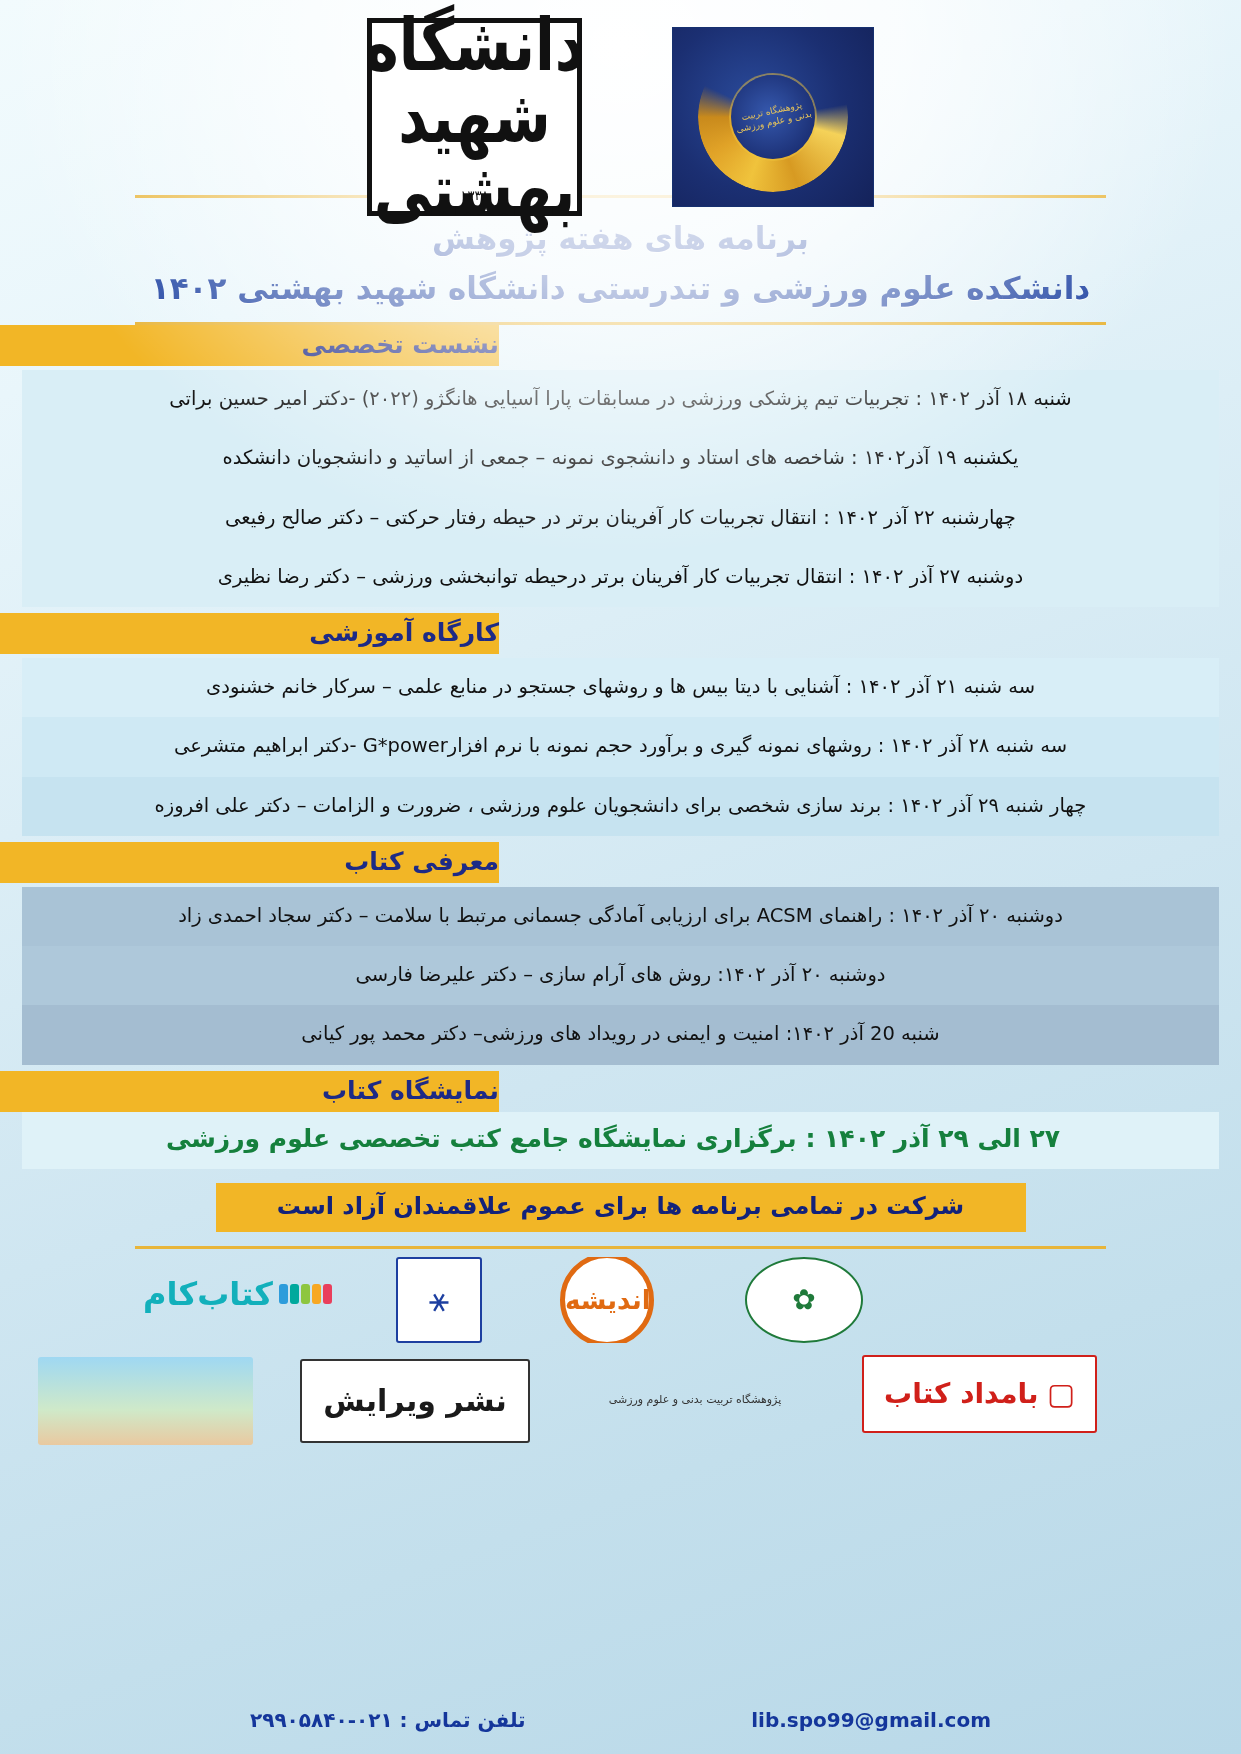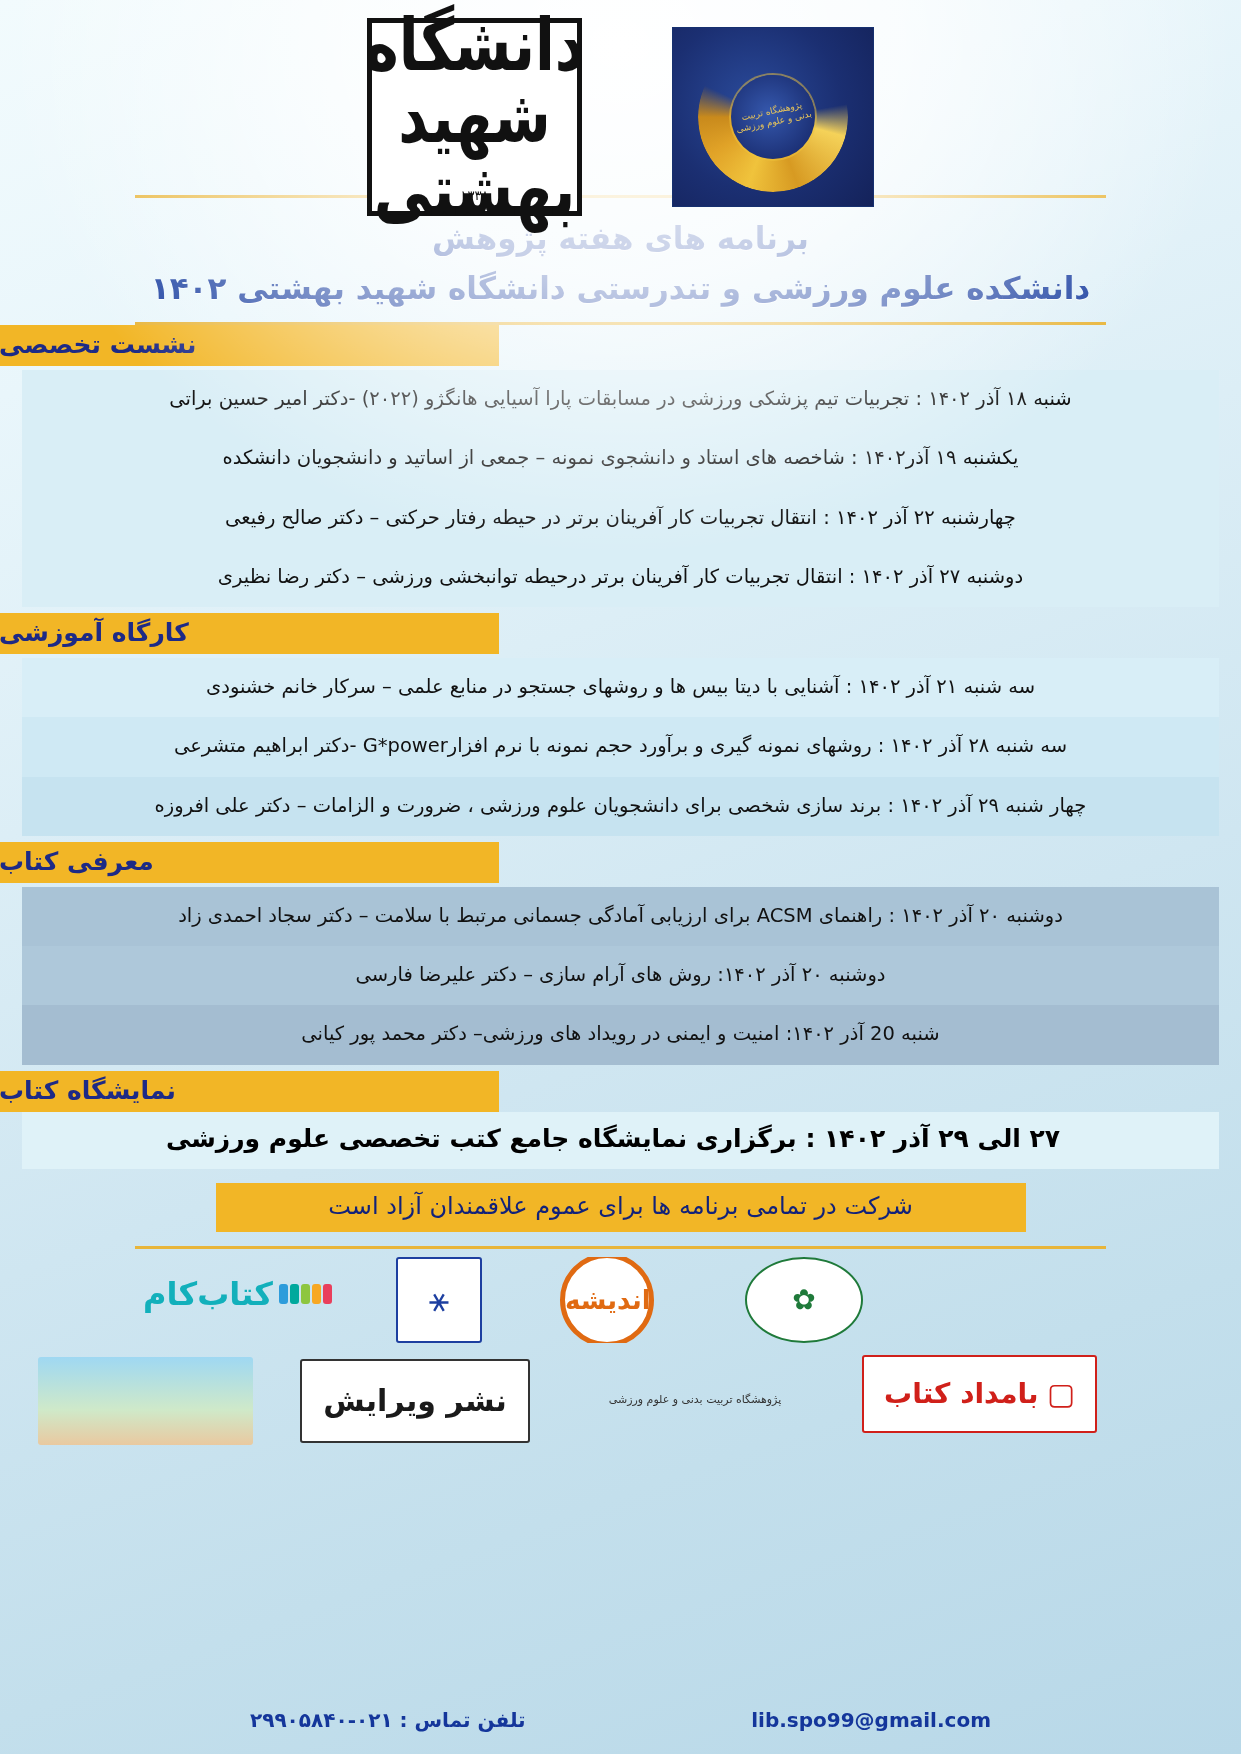--- a/index.html
+++ b/index.html
@@ -149,21 +149,21 @@
     padding: 0 22px;
   }
   .section {
     margin-bottom: 6px;
   }
   .section-head {
     background: #f2b626;
     color: #1d2a86;
     font-size: 25px;
     font-weight: bold;
-    text-align: left;
+    text-align: right;
     padding: 5px 0 7px 0;
     width: 500px;
     margin: 0 0 0 auto;
     margin-right: 720px;
     box-sizing: border-box;
   }
   .rows {
     margin-top: 4px;
   }
   .row {
@@ -182,29 +182,29 @@
 
   .rows.intro .row { background: #a9c3d6; }
   .rows.intro .row:nth-child(2) { background: #aec8da; }
   .rows.intro .row:nth-child(3) { background: #a4bdd1; }
 
   .expo-row {
     background: #dff2f8;
     text-align: center;
     font-size: 25px;
     font-weight: bold;
-    color: #000000;
+    color: #15803d;
     padding: 12px 15px 16px 0;
   }
 
   .free-banner {
     background: #f2b626;
     color: #12227a;
     font-size: 24px;
-    font-weight: normal;
+    font-weight: bold;
     text-align: center;
     padding: 9px 0 12px 0;
     width: 810px;
     margin: 14px auto 0 auto;
   }
 
   .bottom-rule {
     height: 3px;
     background: #e8b53a;
     margin: 14px 135px 0 135px;

